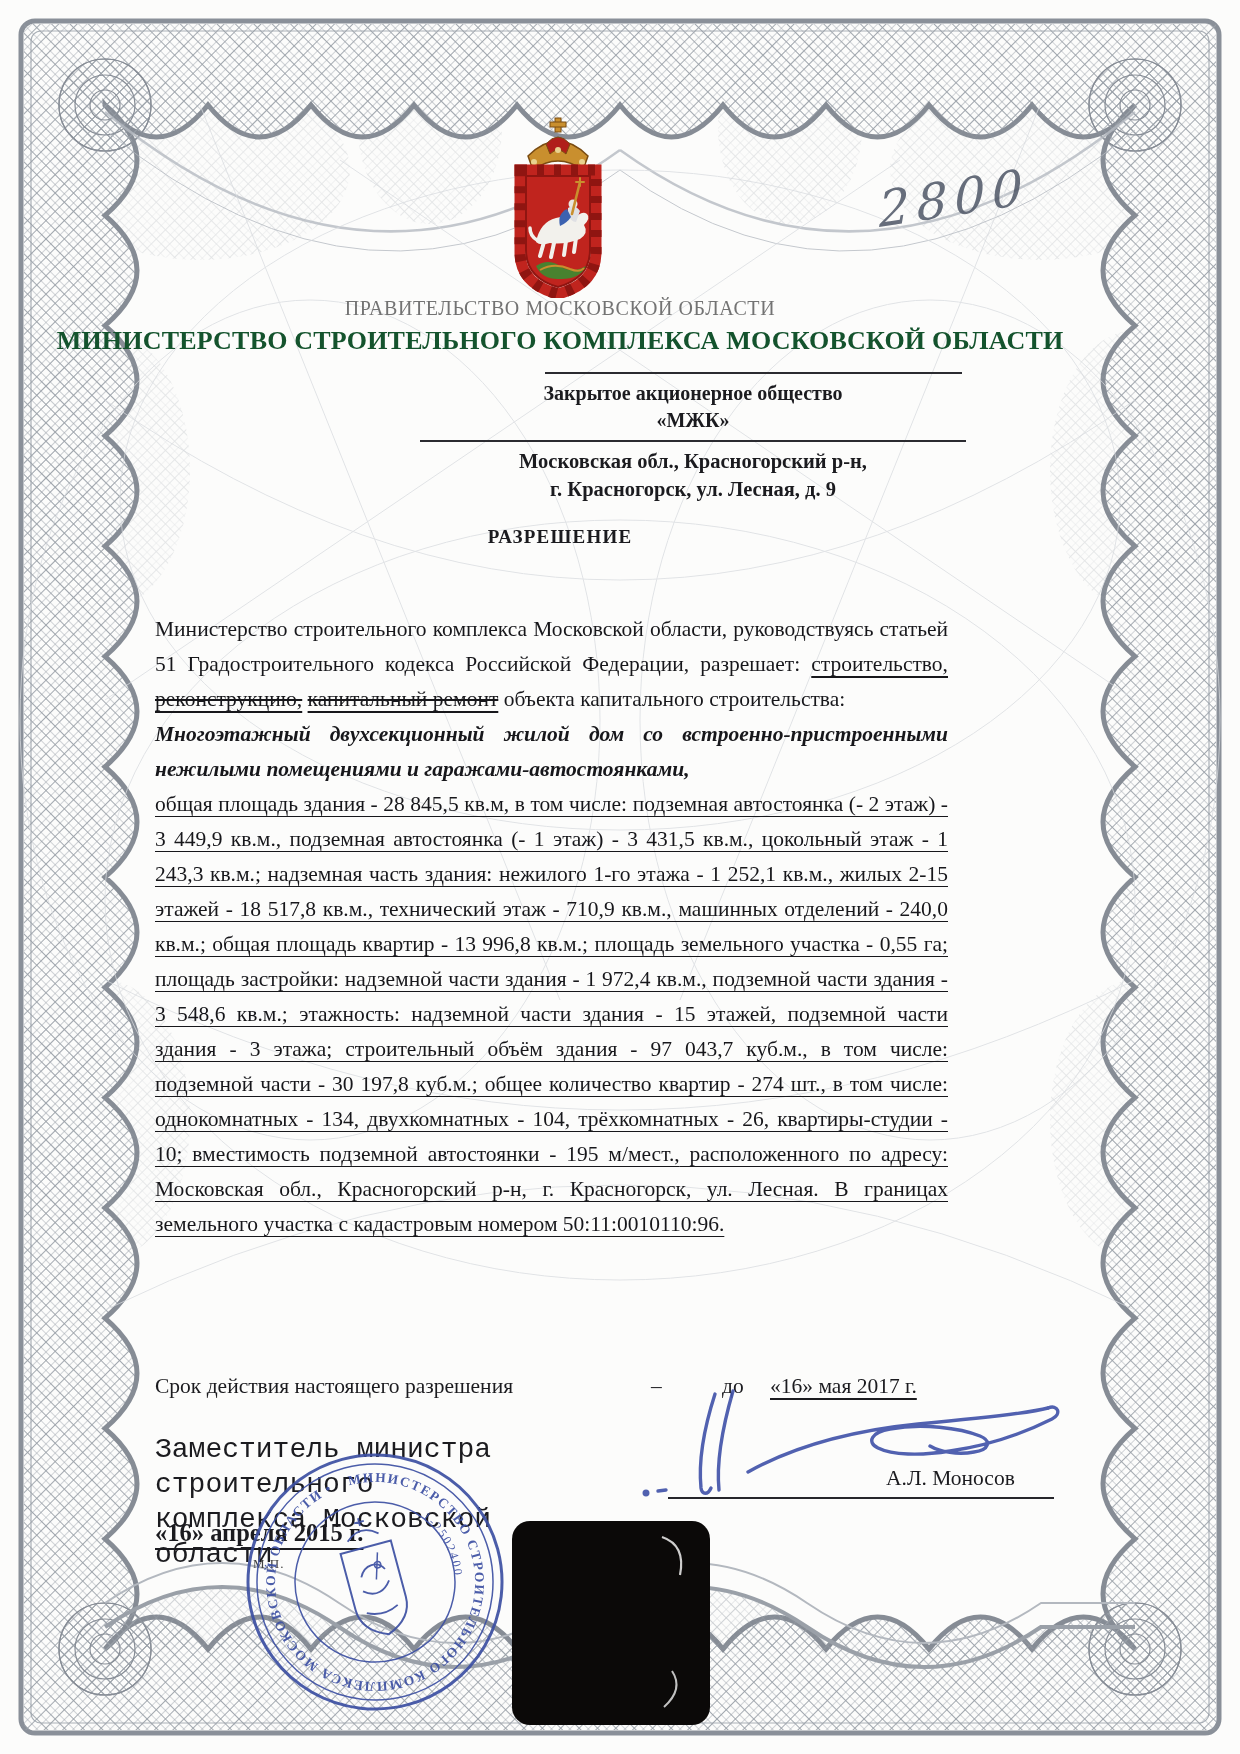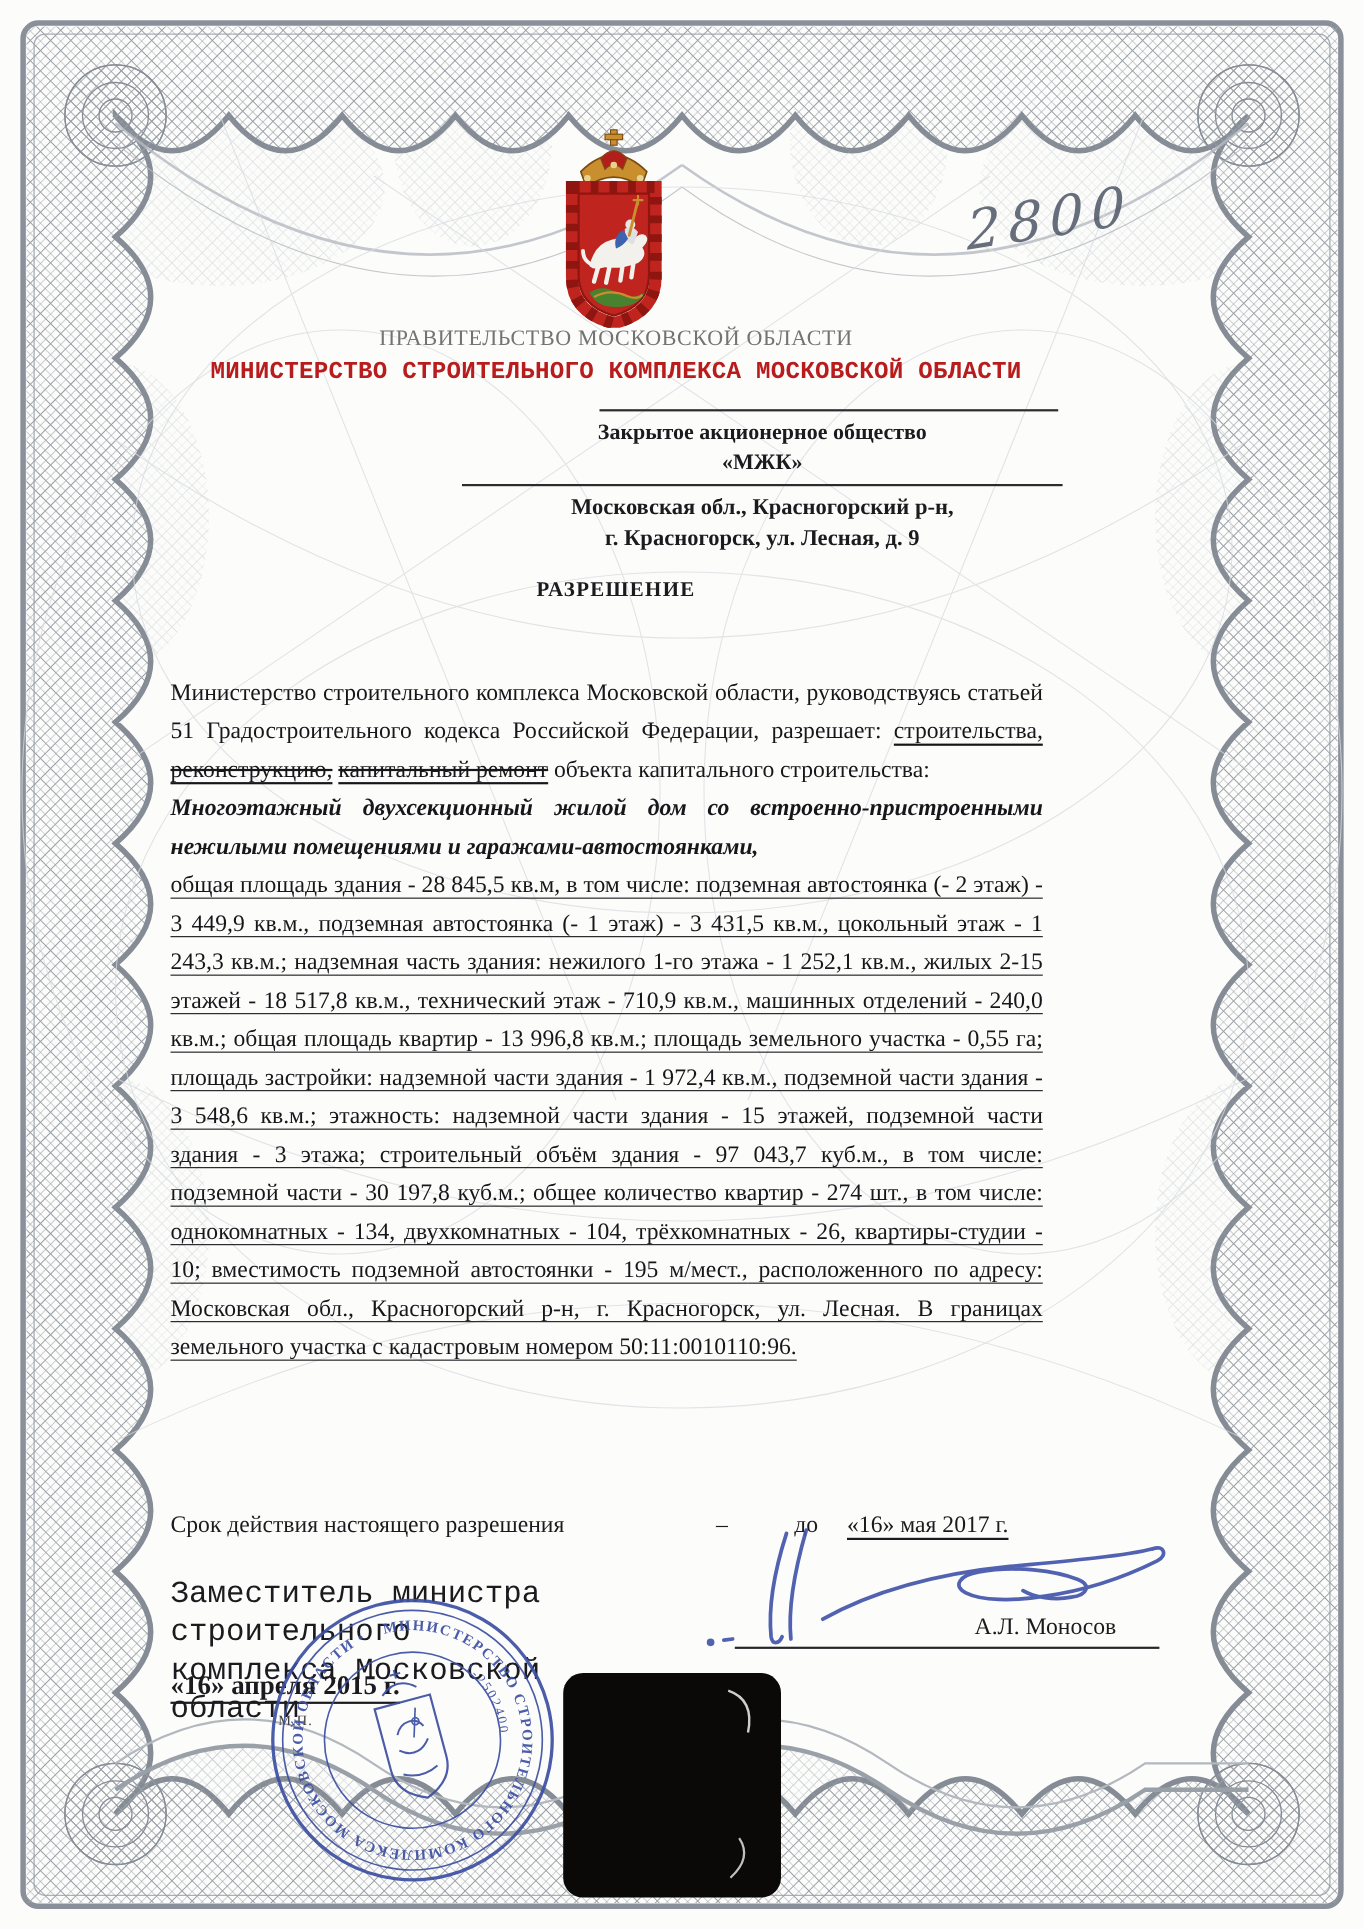--- a/index.html
+++ b/index.html
@@ -2,21 +2,21 @@
 <html><head>
 <meta charset="utf-8">
 <style>
   html,body{margin:0;padding:0;background:#6f7275;}
   .page{position:relative;width:1240px;height:1754px;margin:0 auto;background:#fcfcfb;
         font-family:"Liberation Serif",serif;color:#1b1b1f;overflow:hidden;}
   .abs{position:absolute;}
   .ctr{text-align:center;}
   
   .gov-line{left:60px;top:297px;width:1000px;font-size:20px;letter-spacing:.6px;color:#737373;}
-  .min-line{left:40px;top:326px;width:1040px;font-size:22px;font-weight:bold;letter-spacing:.2px;color:#b91c1c;font-family:Liberation Mono, monospace;}
+  .min-line{left:40px;top:326px;width:1040px;font-size:26px;font-weight:bold;letter-spacing:.2px;color:#14532d;}
   .rule{border-top:2px solid #2b2b30;height:0;}
   .rule1{left:545px;top:372px;width:417px;}
   .rule2{left:420px;top:440px;width:546px;}
   .org-block{left:420px;top:380px;width:546px;font-size:20px;font-weight:bold;line-height:27px;}
   .addr-block{left:420px;top:447px;width:546px;font-size:20.5px;font-weight:bold;line-height:28px;}
   
   .doc-title{left:60px;top:526px;width:1000px;font-size:19px;font-weight:bold;letter-spacing:1.2px;}
   .doc-subtitle{left:60px;top:560px;width:1000px;font-size:24px;font-weight:bold;}
   .doc-subtitle .num{text-decoration:underline;text-decoration-thickness:2px;text-underline-offset:5px;margin-left:14px;}
   
@@ -207,21 +207,21 @@
   <div class="abs rule rule2 z1"></div>
   <div class="abs ctr addr-block z1">
     <div>Московская обл., Красногорский р-н,</div>
     <div>г. Красногорск, ул. Лесная, д. 9</div>
   </div>
 
   <div class="abs ctr doc-title z1">РАЗРЕШЕНИЕ</div>
 
   <div class="abs body-text z1">
     <div>
-      <span>Министерство строительного комплекса Московской области, руководствуясь статьей 51 Градостроительного кодекса Российской Федерации, разрешает: </span><span class="deco-u">строительства,</span><span> </span><span class="deco-su">реконструкцию,</span><span> </span><span class="deco-su">капитальный ремонт</span><span> объекта капитального строительства:</span>
+      <span>Министерство строительного комплекса Московской области, руководствуясь статьей 51 Градостроительного кодекса Российской Федерации, разрешает: </span><span class="deco-u">строительство,</span><span> </span><span class="deco-su">реконструкцию,</span><span> </span><span class="deco-su">капитальный ремонт</span><span> объекта капитального строительства:</span>
     </div>
     <div class="p-obj">Многоэтажный двухсекционный жилой дом со встроенно-пристроенными нежилыми помещениями и гаражами-автостоянками,</div>
     <div>
       <span class="u-sect">общая площадь здания - 28 845,5 кв.м, в том числе: подземная автостоянка (- 2 этаж) - 3 449,9 кв.м., подземная автостоянка (- 1 этаж) - 3 431,5 кв.м., цокольный этаж - 1 243,3 кв.м.; надземная часть здания: нежилого 1-го этажа - 1 252,1 кв.м., жилых 2-15 этажей - 18 517,8 кв.м., технический этаж - 710,9 кв.м., машинных отделений - 240,0 кв.м.; общая площадь квартир - 13 996,8 кв.м.; площадь земельного участка - 0,55 га; площадь застройки: надземной части здания - 1 972,4 кв.м., подземной части здания - 3 548,6 кв.м.; этажность: надземной части здания - 15 этажей, подземной части здания - 3 этажа; строительный объём здания - 97 043,7 куб.м., в том числе: подземной части - 30 197,8 куб.м.; общее количество квартир - 274 шт., в том числе: однокомнатных - 134, двухкомнатных - 104, трёхкомнатных - 26, квартиры-студии - 10; вместимость подземной автостоянки - 195 м/мест.,</span><span class="u-sect"> расположенного по адресу: Московская обл., Красногорский р-н, г. Красногорск, ул. Лесная. В границах земельного участка с кадастровым номером 50:11:0010110:96.</span>
     </div>
   </div>
 
   <span class="abs fs21 val-label z1">Срок действия настоящего разрешения</span>
   <span class="abs fs21 val-dash z1">–</span>
   <span class="abs fs21 val-to z1">до</span>

